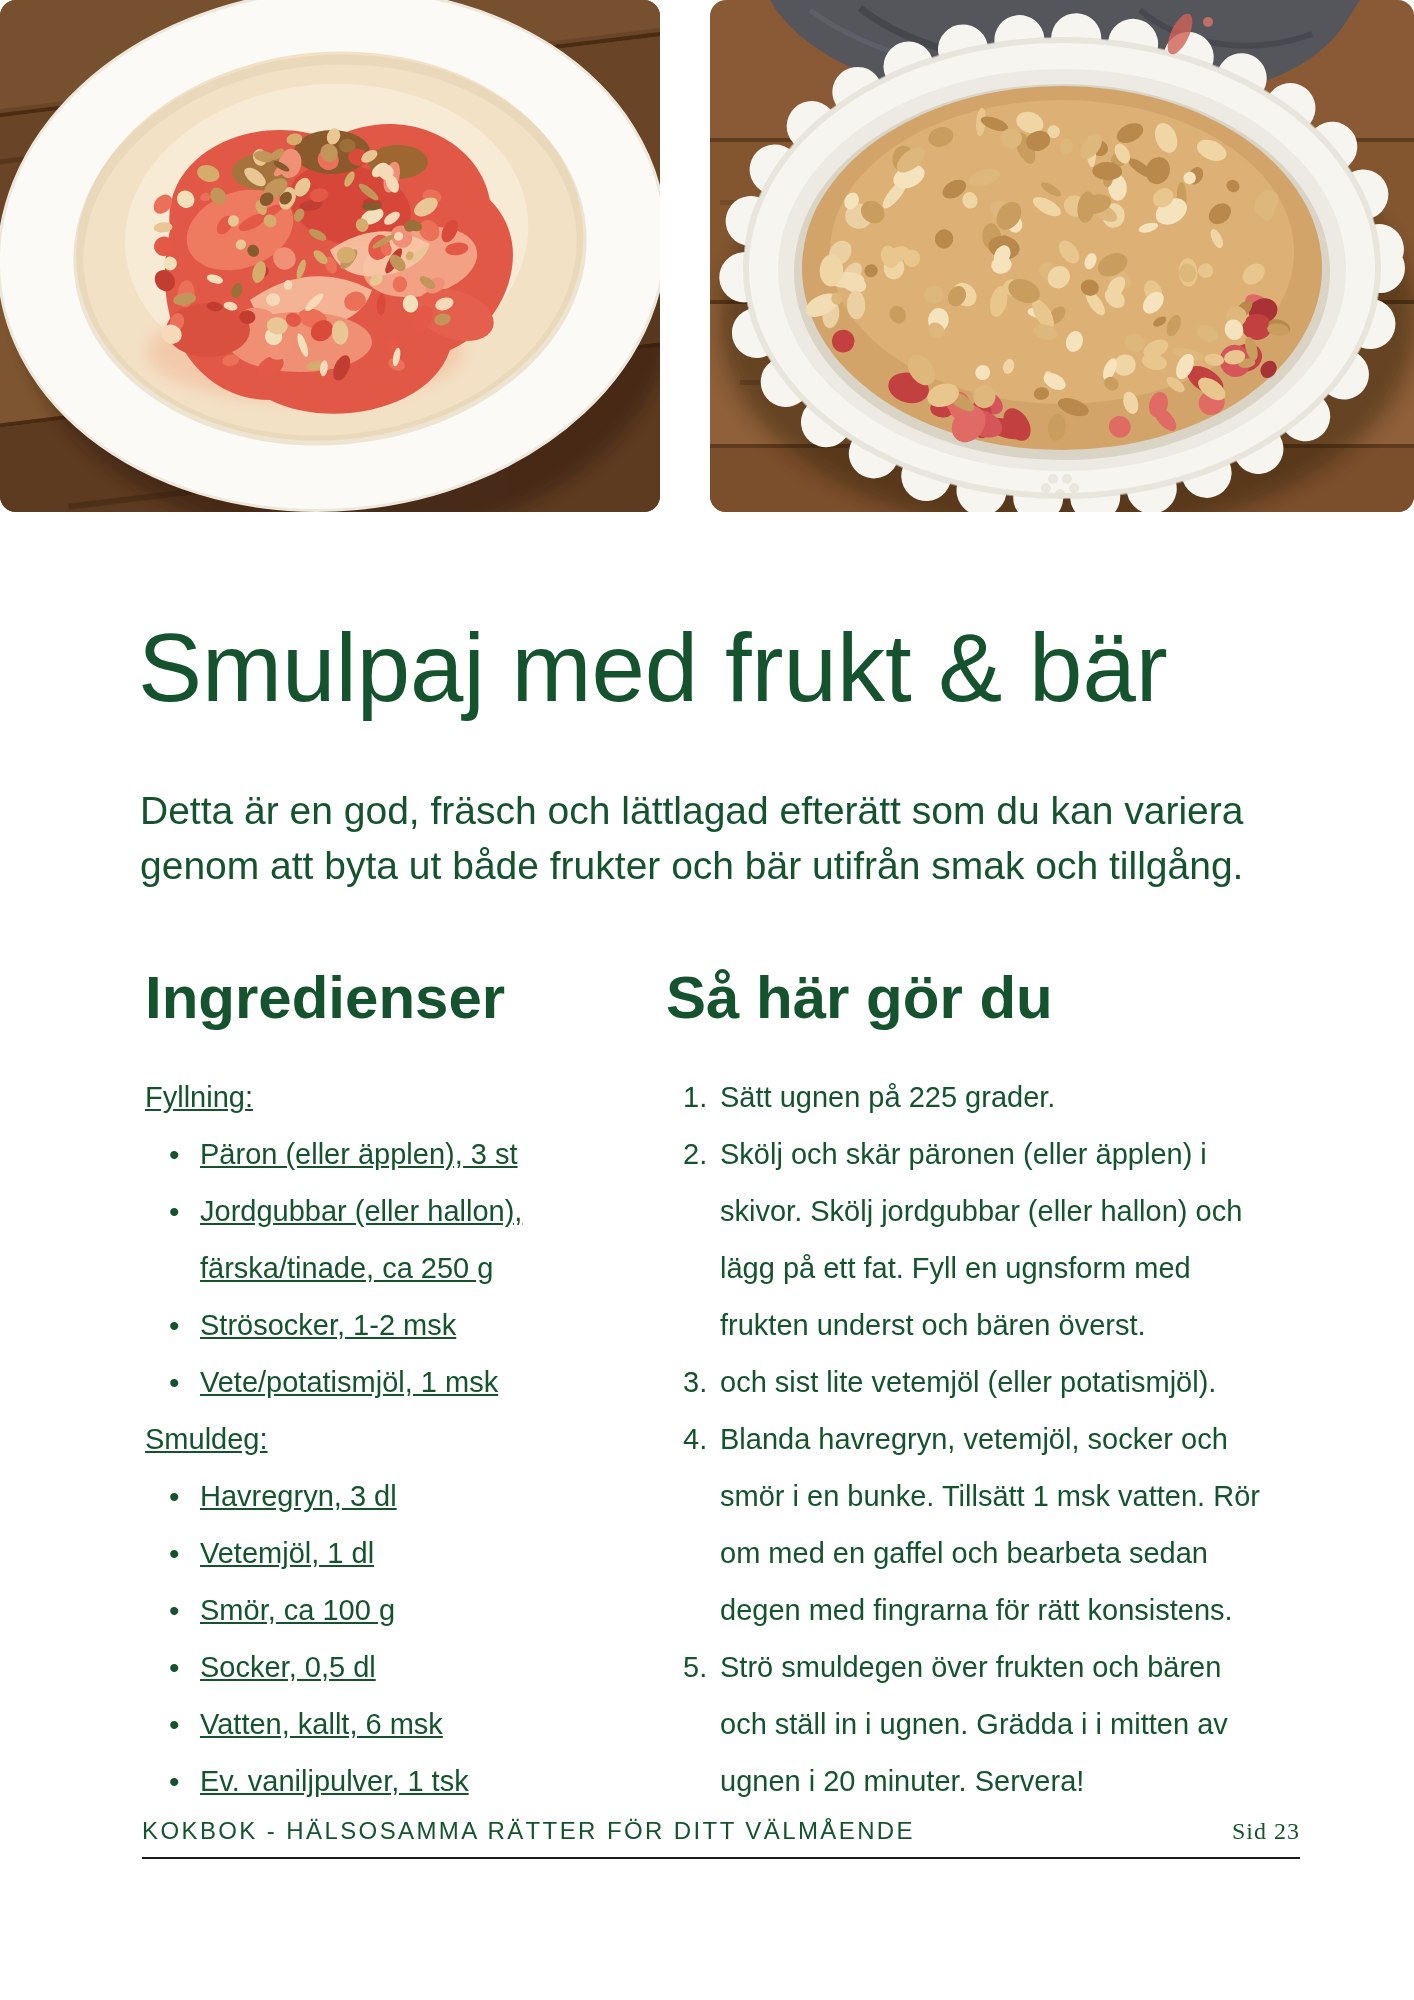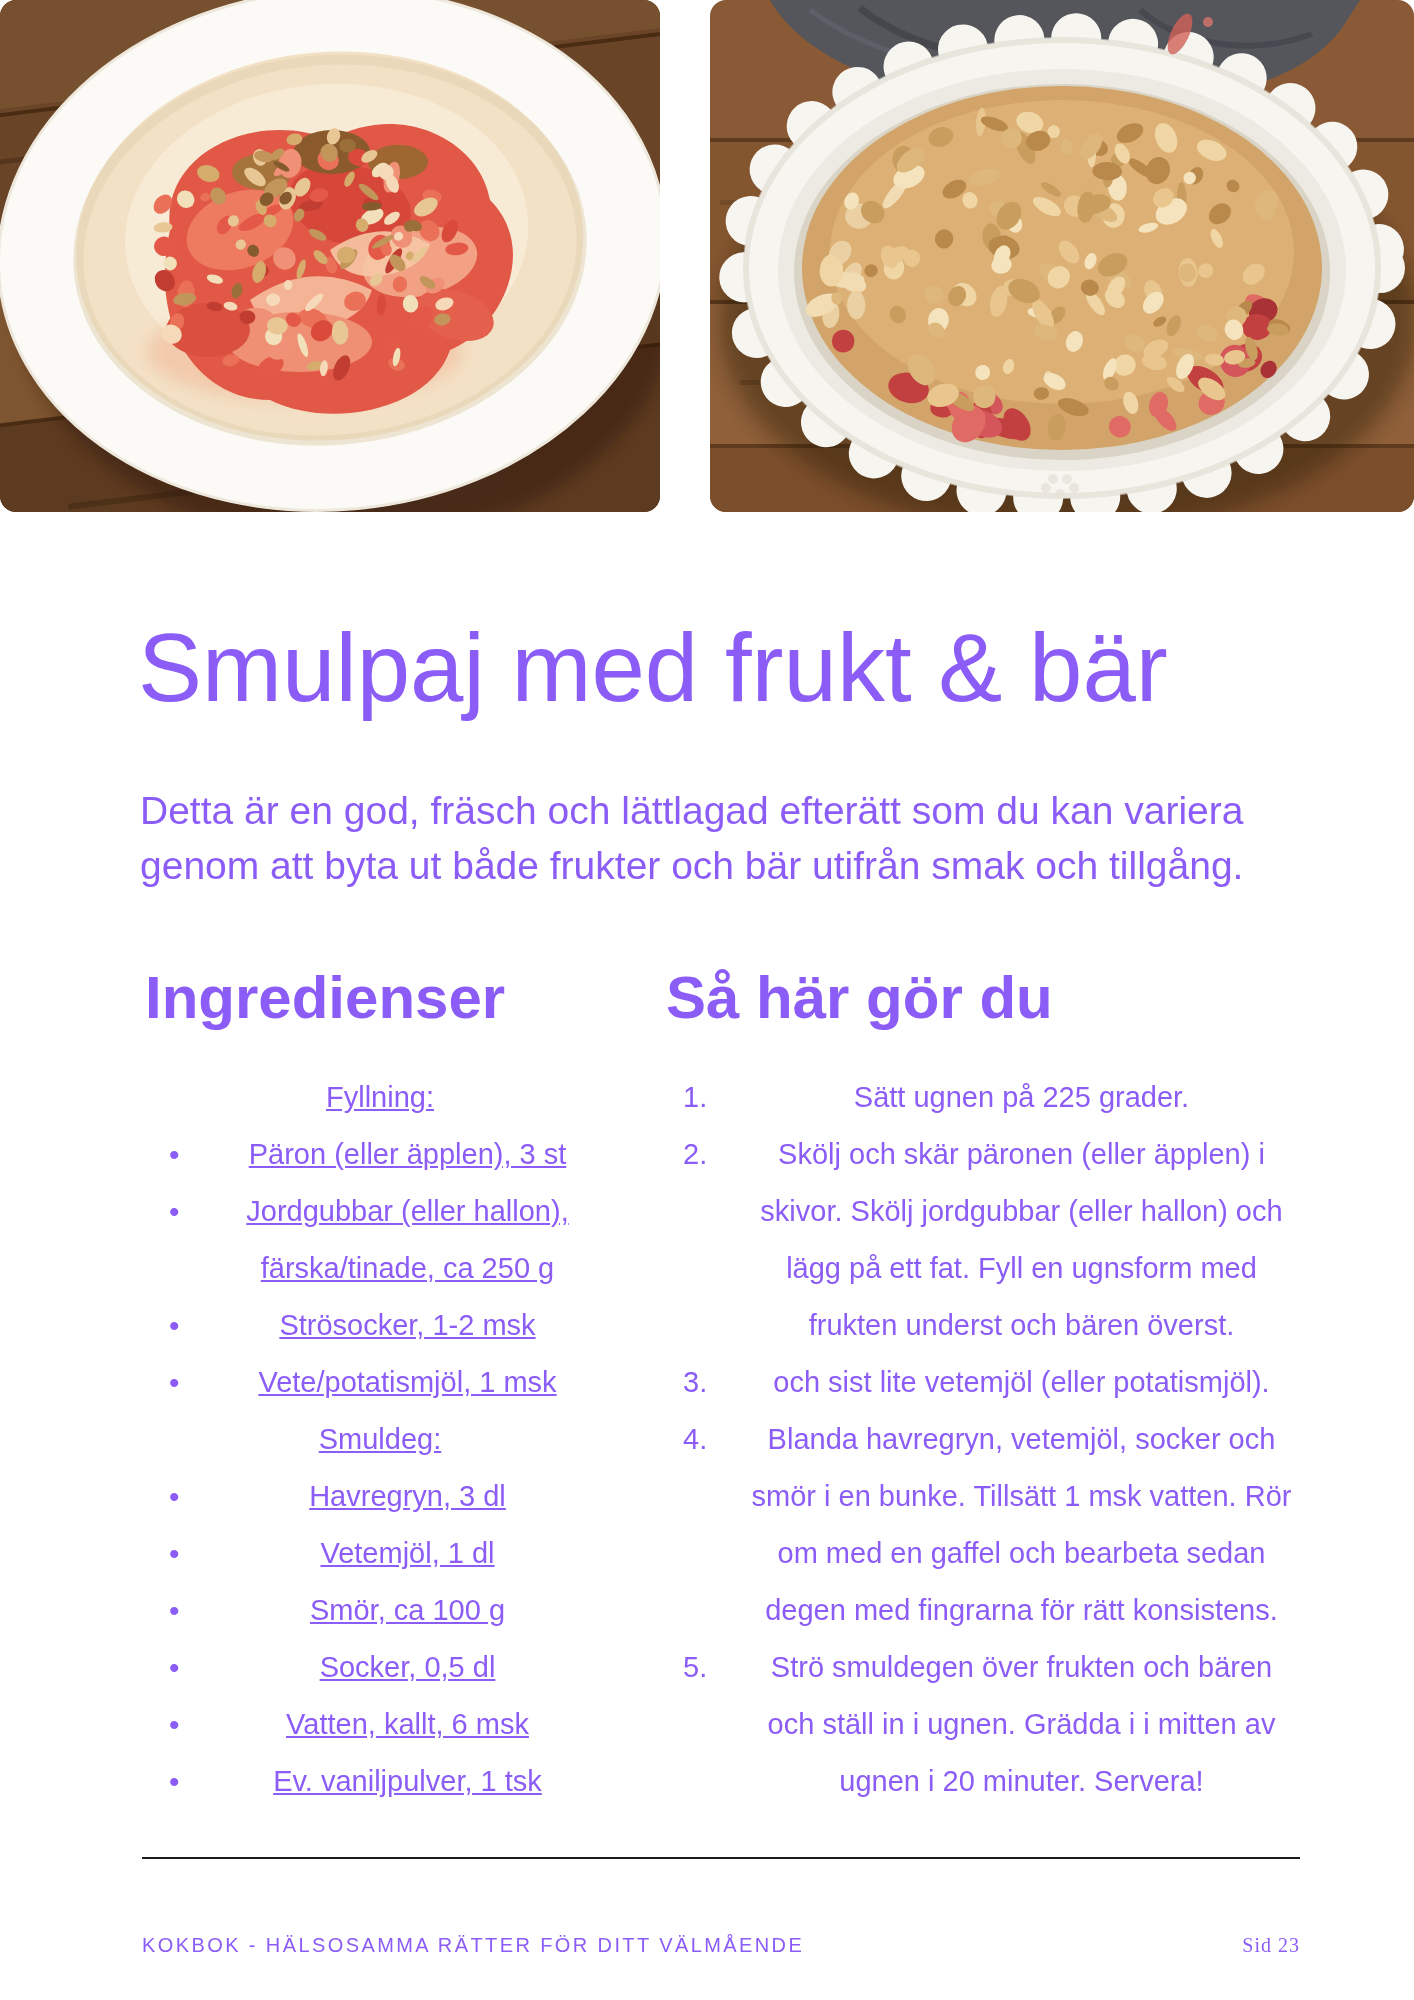--- a/index.html
+++ b/index.html
@@ -2,22 +2,21 @@
 <html lang="sv"><head>
 <meta charset="utf-8">
 <title>Smulpaj med frukt &amp; bär</title>
 <style>
   * { margin:0; padding:0; box-sizing:border-box; }
   html,body { background:#ffffff; }
   #page {
     position:relative; width:1414px; height:2000px;
     background:#ffffff; overflow:hidden;
     font-family:"Liberation Sans", sans-serif;
-    color:#8b5cf6;
-    text-align:center;
+    color:#14532d;
   }
   .photo {
     position:absolute; top:0; height:512px;
     border-radius:16px; overflow:hidden;
   }
   .photo svg { display:block; width:100%; height:100%; }
   #photo-left  { left:0;  width:660px; }
   #photo-right { left:710px; width:704px; }
 
   #recipe-title {
@@ -54,23 +53,23 @@
     font-size:29px; line-height:57px;
   }
   .step { position:relative; padding-left:37px; }
   .step .snum { position:absolute; left:0; top:0; }
 
   #footer-rule {
     position:absolute; left:142px; top:1857px;
     width:1158px; height:2px; background:#1b1b1b;
   }
   #footer-row {
-    position:absolute; left:142px; top:1928px; width:1158px;
+    position:absolute; left:142px; top:1814px; width:1158px;
     display:flex; justify-content:space-between; align-items:baseline;
-    font-size:20px; line-height:34px;
+    font-size:24px; line-height:34px;
   }
   #footer-book-title { letter-spacing:2.4px; }
   #footer-page-number { letter-spacing:1px;font-family:Liberation Serif, serif; }
 </style>
 </head>
 <body>
 
 <div id="page">
 
   <figure class="photo" id="photo-left">

